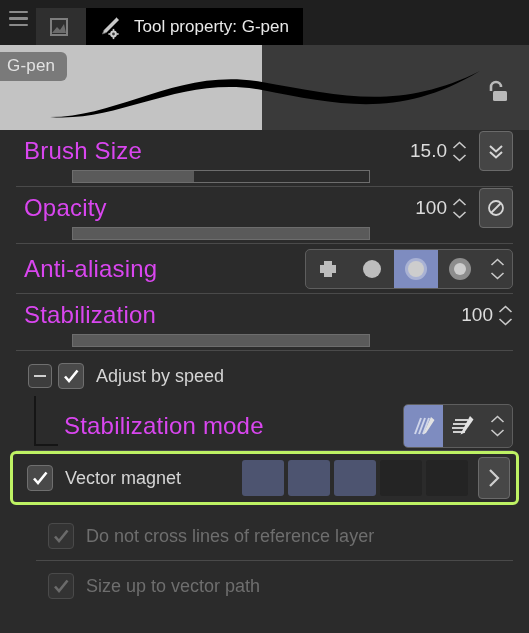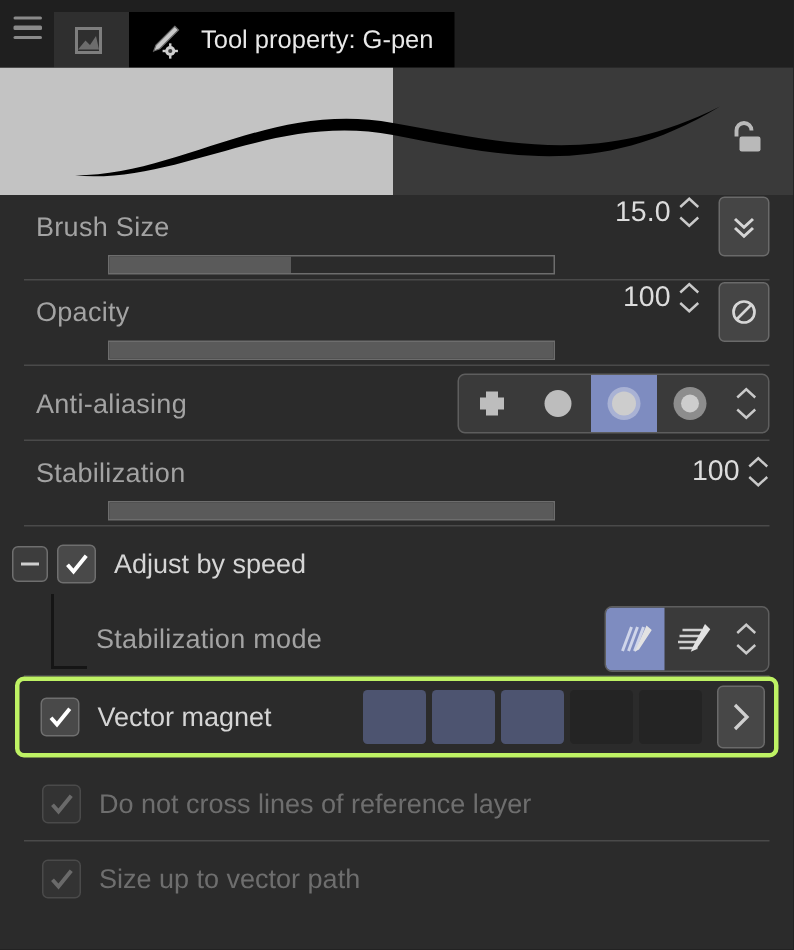--- a/index.html
+++ b/index.html
@@ -119,22 +119,22 @@
   }
   .divider {
     position: absolute;
     left: 16px;
     right: 16px;
     bottom: 0;
     height: 1px;
     background: #4a4a4a;
   }
   .row-label {
-    font-size: 18px;
-    color: #a3a3a3;
+    font-size: 24px;
+    color: #d946ef;
     letter-spacing: .2px;
   }
   .row-label.indent  { padding-left: 40px; }
 
   
   .sliderrow {
     height: 57px;
     flex-direction: column;
     align-items: stretch;
     justify-content: center;
@@ -155,21 +155,21 @@
     box-sizing: border-box;
     max-width: 298px;
   }
   .slider-fill {
     position: absolute;
     left: 0; top: 0; bottom: 0;
     background: #5a5a5a;
   }
   .valuebox {
     display: flex;
-    align-items: flex-start;
+    align-items: center;
     gap: 4px;
   }
   .value {
     font-size: 19px;
     color: #dcdcdc;
     text-align: right;
     min-width: 46px;
   }
   .spin {
     display: flex;
@@ -216,21 +216,21 @@
     width: 30px;
     height: 38px;
     display: flex;
     flex-direction: column;
     align-items: center;
     justify-content: center;
     gap: 4px;
   }
 
   
-  .cb-row { height: 50px; }
+  .cb-row { height: 50px; margin-left: 20px; }
   .cbox {
     width: 26px;
     height: 26px;
     border: 1px solid #6f6f6f;
     border-radius: 4px;
     background: #494949;
     display: inline-flex;
     align-items: center;
     justify-content: center;
     box-sizing: border-box;
@@ -376,20 +376,21 @@
 
   <div class="preview">
     <div class="preview-left"></div>
     <div class="preview-right"></div>
 
     <svg class="preview-svg" viewBox="0 0 529 85" preserveAspectRatio="none">
       <path d="M50,72 C120,72 180,22 262,37 C340,51 400,66 480,26
                C400,74 340,60 262,45 C180,30 120,78 50,72 Z" fill="#000000"></path>
     </svg>
 
+    <div class="preview-name">G-pen</div>
 
     <span class="lock-icon">
       <svg width="30" height="30" viewBox="0 0 30 30">
         <path d="M10 14 V10 a5 5 0 0 1 10 0" fill="none" stroke="#b9b9b9" stroke-width="2.6"></path>
         <rect x="12" y="14" width="14" height="10" rx="1.5" fill="#b9b9b9"></rect>
       </svg>
     </span>
   </div>
 
   <div class="rows">

